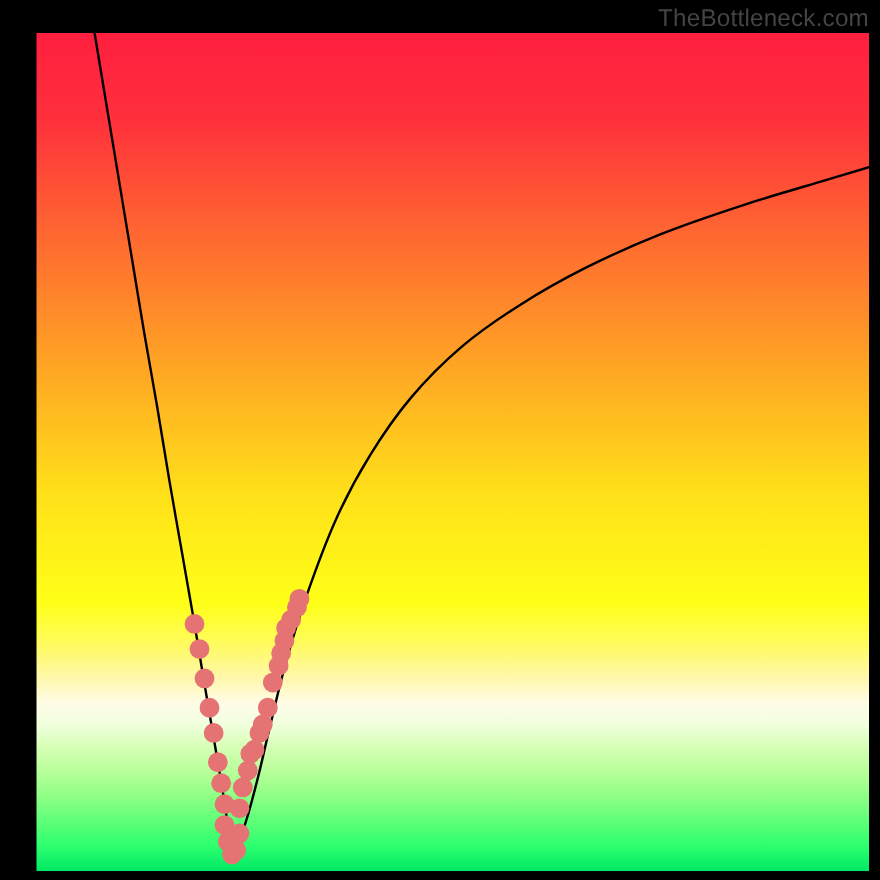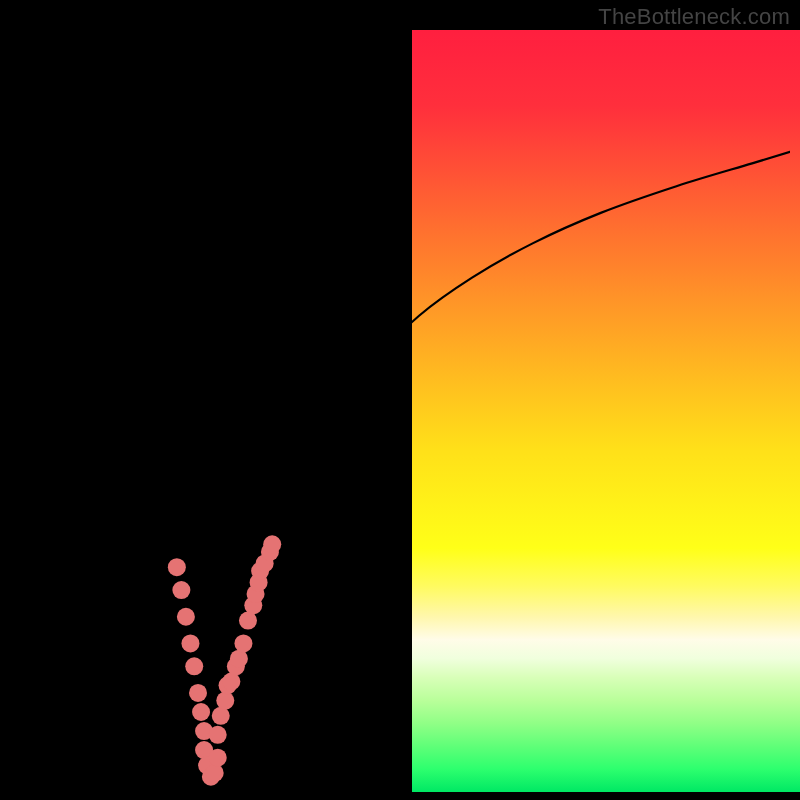--- a/index.html
+++ b/index.html
@@ -11,21 +11,20 @@
     background: #000;
     font-family: Arial, Helvetica, sans-serif;
   }
   .frame {
     position: absolute;
     left: 0;
     top: 0;
     width: 800px;
     height: 800px;
     background: #000;
-    text-align: center;
   }
   .plot-area {
     position: absolute;
     box-sizing: border-box;
   }
   .gradient-bg {
     position: absolute;
     width: 100%;
     height: 100%;
   }

